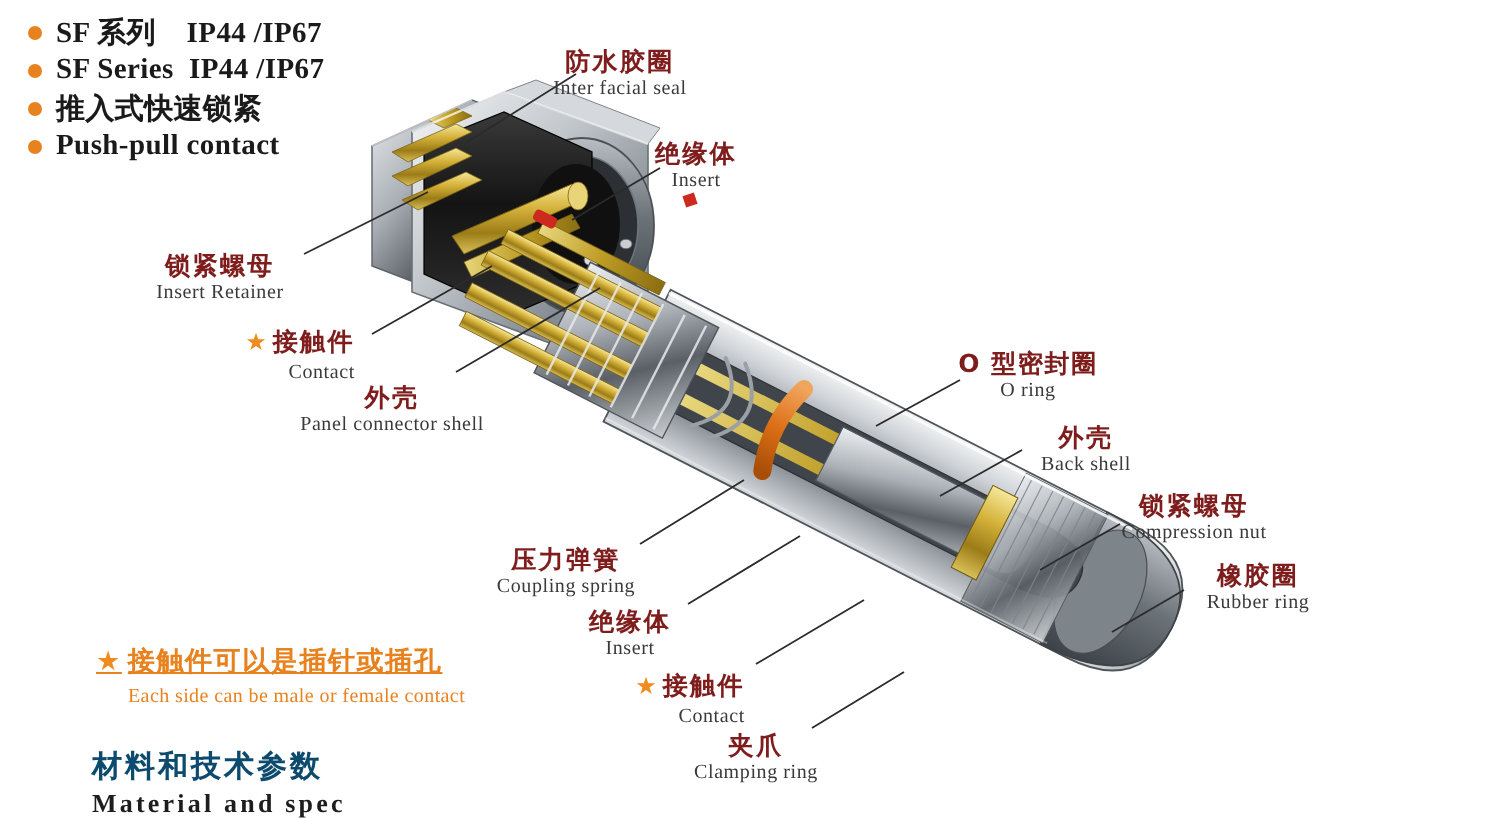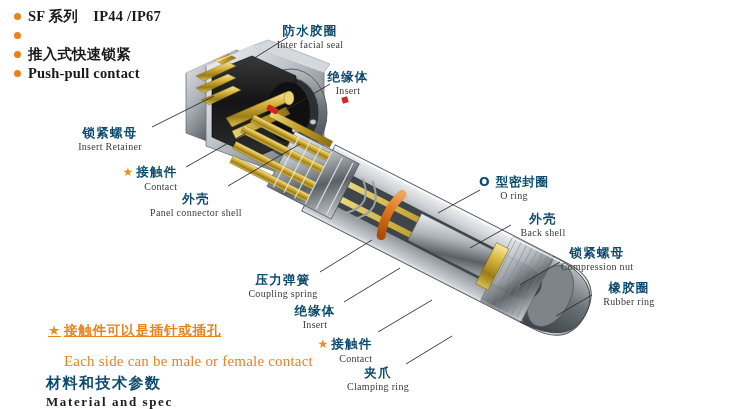--- a/index.html
+++ b/index.html
@@ -43,21 +43,21 @@
   
   .label{
     position:absolute;
     color:#2b2b2b;
     white-space:nowrap;
   }
   .label .cn{
     font-family:"DejaVu Sans","Liberation Sans",sans-serif;
     font-size:12.5px;
     font-weight:bold;
-    color:#0c4a6e;
+    color:#7f1d1d;
     letter-spacing:1.2px;
     display:block;
     line-height:1.15;
   }
   .label .en{
     font-family:"Liberation Serif","DejaVu Serif",serif;
     font-size:10px;
     color:#3a3a3a;
     letter-spacing:.3px;
     display:block;
@@ -84,25 +84,25 @@
     font-size:13.5px;
     font-weight:bold;
     color:#e8821e;
     letter-spacing:.8px;
     display:block;
     text-decoration:underline;
   }
   #footnote .fn-star{color:#ef8b1f;margin-right:3px;}
   #footnote .fn-en{
     font-family:"Liberation Serif","DejaVu Serif",serif;
-    font-size:15px;
+    font-size:10px;
     color:#e8821e;
     letter-spacing:.2px;
     display:block;
-    margin-top:13px;
+    margin-top:3px;
     margin-left:16px;
   }
   
   #bottom-heading{
     position:absolute;
     left:46px; top:374px;
   }
   #bottom-heading .bh-cn{
     font-family:"DejaVu Sans","Liberation Sans",sans-serif;
     font-size:15px;
@@ -318,20 +318,21 @@
     </g>
   </svg>
 
   <div id="header-list">
     <div class="hdr-row">
       <span class="hdr-bullet"></span>
       <span class="hdr-text">SF 系列    IP44 /IP67</span>
     </div>
     <div class="hdr-row">
       <span class="hdr-bullet"></span>
+      <span class="hdr-text">SF Series  IP44 /IP67</span>
     </div>
     <div class="hdr-row">
       <span class="hdr-bullet"></span>
       <span class="hdr-text">推入式快速锁紧</span>
     </div>
     <div class="hdr-row">
       <span class="hdr-bullet"></span>
       <span class="hdr-text">Push-pull contact</span>
     </div>
   </div>

